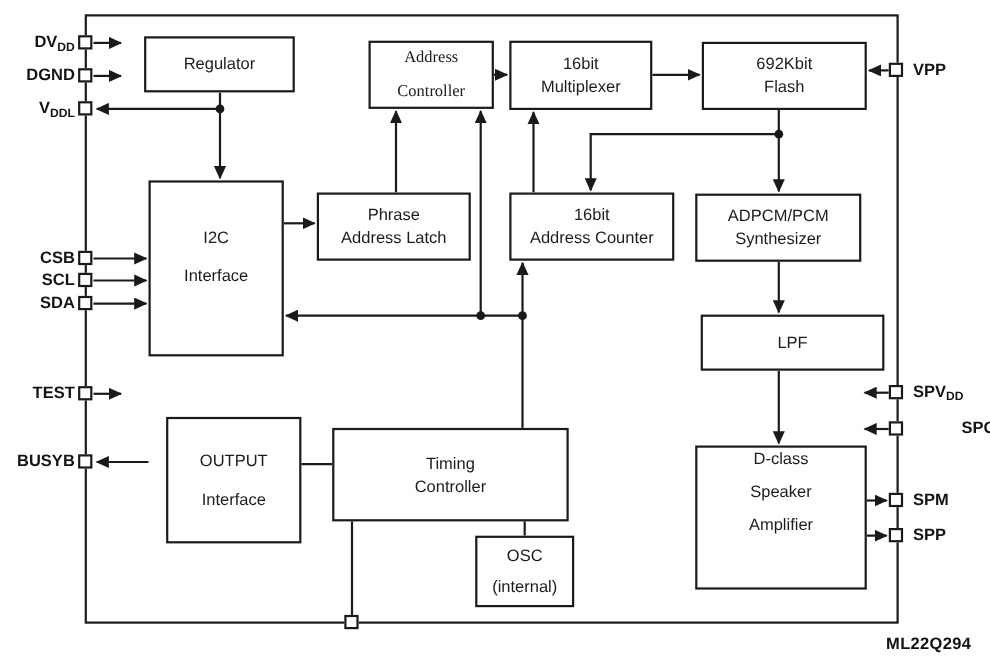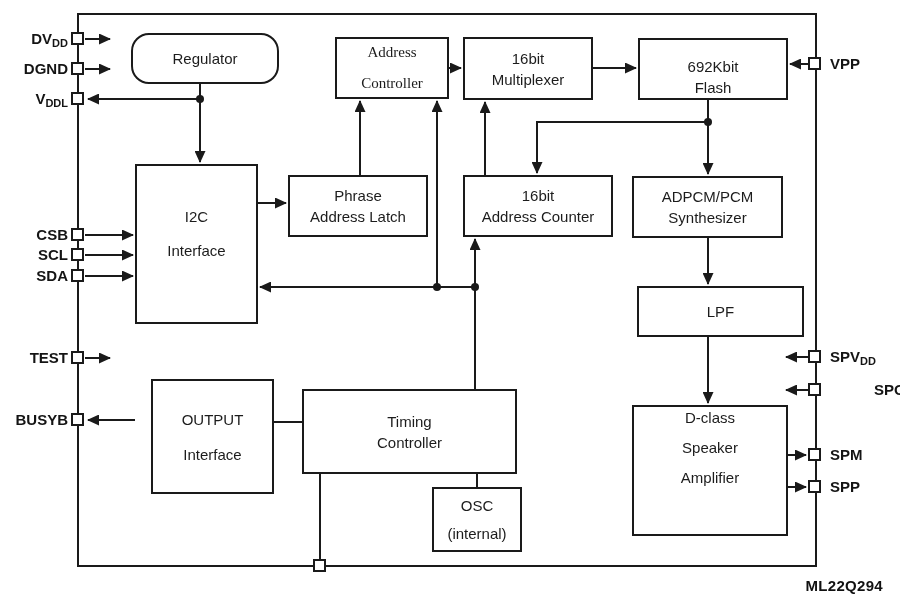--- a/index.html
+++ b/index.html
@@ -12,24 +12,24 @@
     position:absolute;left:77px;top:13px;width:740px;height:554px;
     border:2px solid #1a1a1a;box-sizing:border-box;background:transparent;
   }
   .block{
     position:absolute;border:2px solid #1a1a1a;box-sizing:border-box;background:#ffffff;
     display:flex;align-items:center;justify-content:center;text-align:center;
   }
   .blabel{
     white-space:pre-line;font-size:15px;color:#1c1c1c;line-height:var(--lh,21px);
   }
-  #blk-regulator{left:131px;top:33px;width:148px;height:51px;border-radius:18px;}
+  #blk-regulator{left:131px;top:33px;width:137px;height:51px;}
   #blk-address-controller{left:335px;top:37px;width:114px;height:62px;font-family:Liberation Serif, serif;--lh:31px;}
   #blk-multiplexer{left:463px;top:37px;width:130px;height:63px;}
-  #blk-flash{left:638px;top:38px;width:150px;height:62px;align-items:flex-end;}
+  #blk-flash{left:638px;top:38px;width:150px;height:62px;}
   #blk-i2c{left:135px;top:164px;width:123px;height:160px;--lh:34px;padding-bottom:20px;}
   #blk-phrase-latch{left:288px;top:175px;width:140px;height:62px;}
   #blk-addr-counter{left:463px;top:175px;width:150px;height:62px;}
   #blk-adpcm{left:632px;top:176px;width:151px;height:62px;}
   #blk-lpf{left:625px;top:286px;width:167px;height:51px;margin-left:12px;}
   #blk-output{left:135px;top:379px;width:123px;height:115px;margin-left:16px;--lh:35px;}
   #blk-timing{left:302px;top:389px;width:215px;height:85px;}
   #blk-osc{left:432px;top:487px;width:90px;height:65px;--lh:28px;}
   #blk-dclass{left:632px;top:405px;width:156px;height:131px;--lh:30px;padding-bottom:46px;}
 

